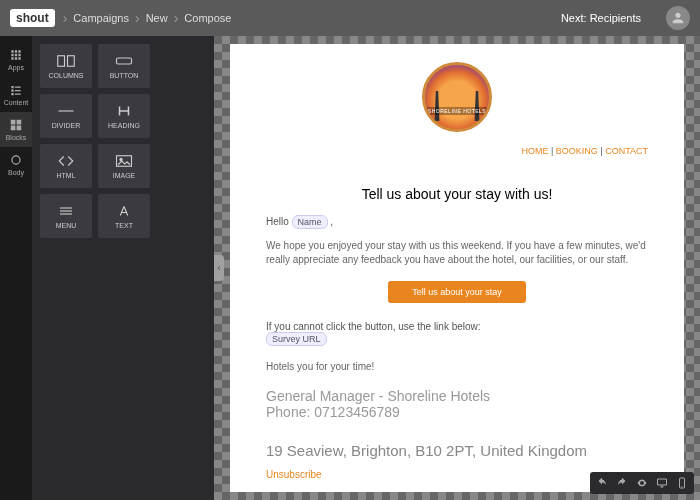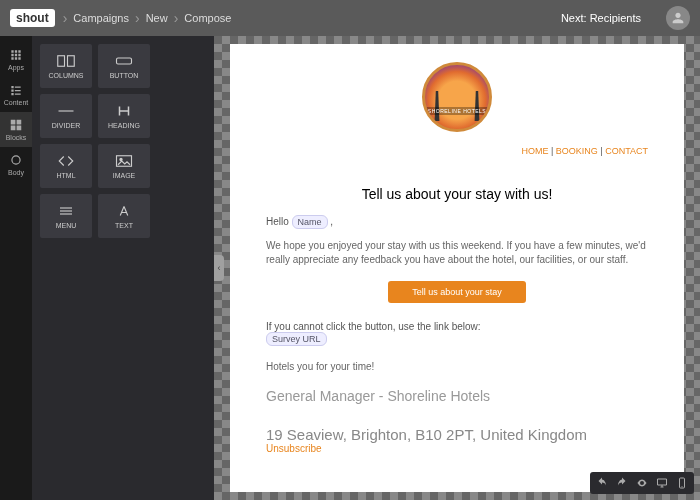--- a/index.html
+++ b/index.html
@@ -163,22 +163,23 @@
         <div class="greet">
           <span>Hello</span>
           <span class="tag">Name</span> ,
         </div>
         <div class="para">We hope you enjoyed your stay with us this weekend. If you have a few minutes, we'd really appreciate any feedback you have about the hotel, our facilities, or our staff.</div>
         <a class="cta">Tell us about your stay</a>
         <div>If you cannot click the button, use the link below:</div>
         <div style="margin-bottom:14px"><span class="tag">Survey URL</span></div>
         <div class="para">Hotels you for your time!</div>
         <div class="sig-title"> General Manager - Shoreline Hotels</div>
+        <div class="sig-title"> Phone: 07123456789</div>
         <div class="footer-addr">19 Seaview, Brighton, B10 2PT, United Kingdom</div>
-        <div style=""><a class="link-orange">Unsubscribe</a></div>
+        <div style="margin-top:10px"><a class="link-orange">Unsubscribe</a></div>
       </div>
     </div>
 
     <div class="bottom-tools">
       <svg viewBox="0 0 24 24">
           <path d="M12 5V1L5 8l7 7V11c4 0 7 2 8 6 0-6-4-12-8-12z"></path>
         </svg>
       <svg viewBox="0 0 24 24">
           <path d="M12 5V1l7 7-7 7V11c-4 0-7 2-8 6 0-6 4-12 8-12z"></path>
         </svg>

